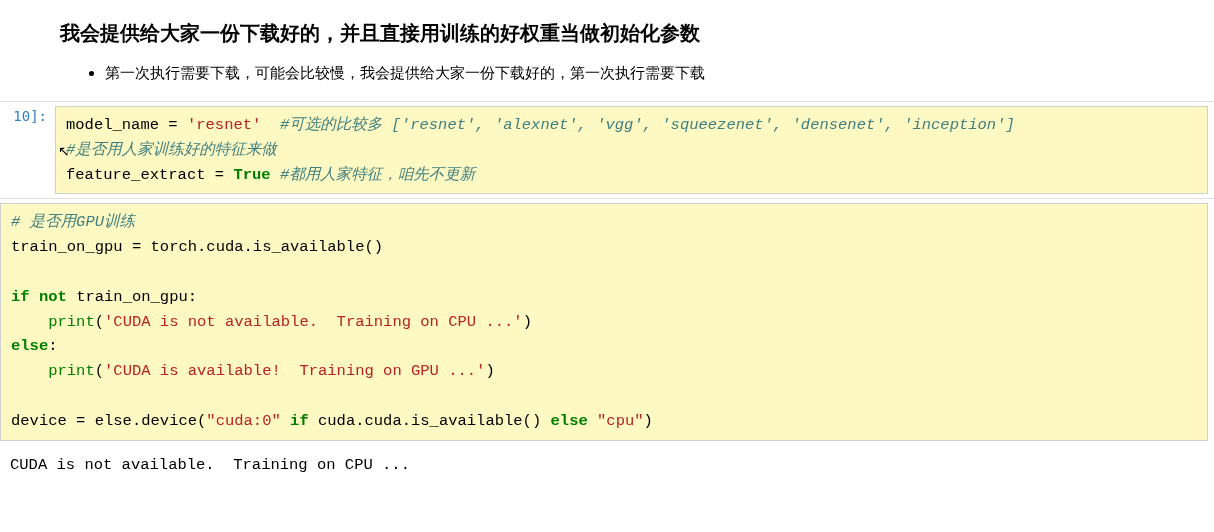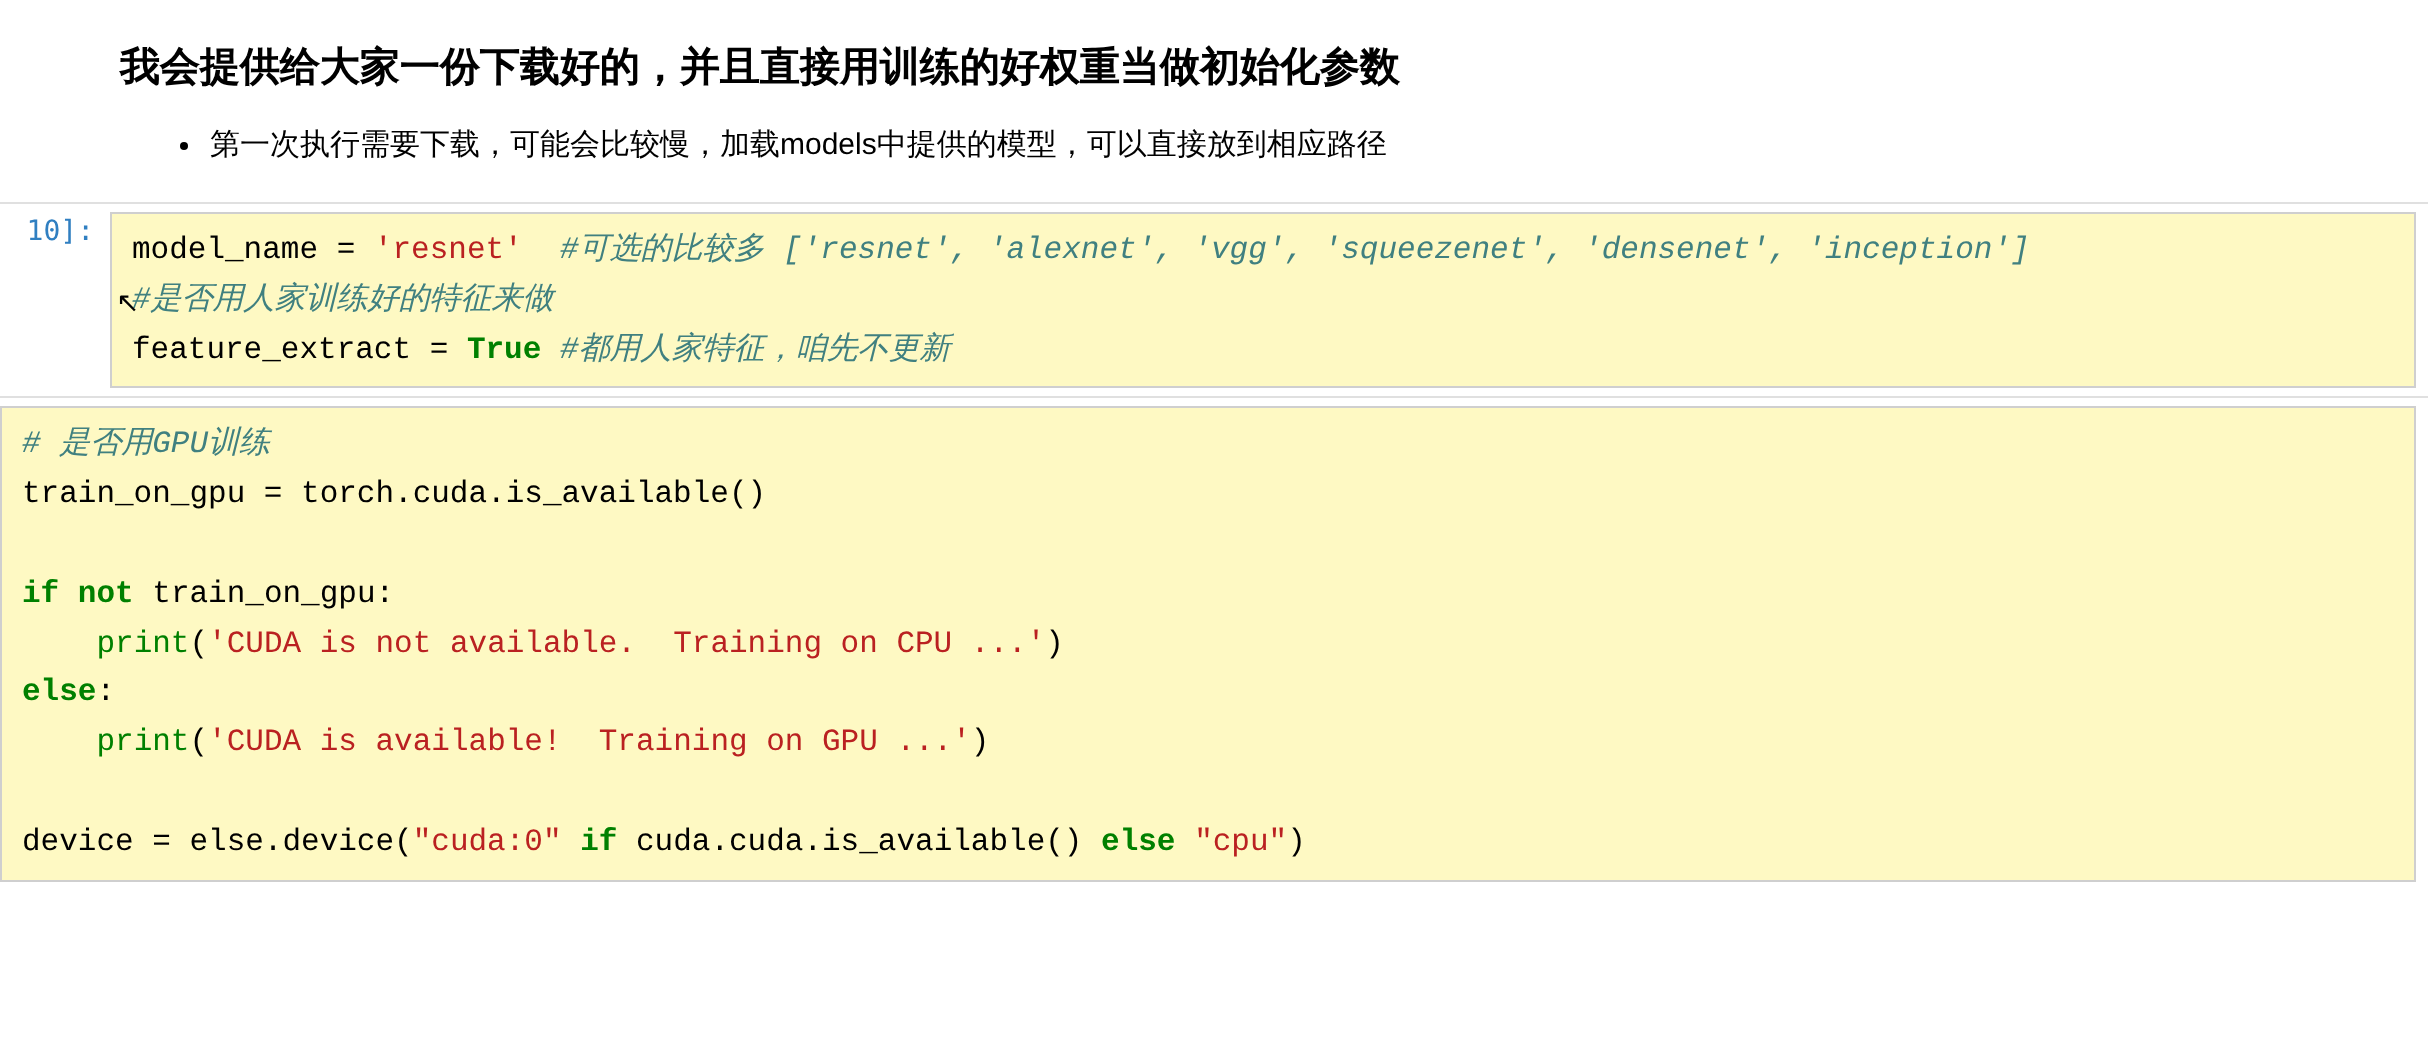--- a/index.html
+++ b/index.html
@@ -86,21 +86,21 @@
       color: #000;
       pointer-events: none;
     }
   </style>
 </head>
 <body>
 
 <div class="header-section">
   <div class="heading">我会提供给大家一份下载好的，并且直接用训练的好权重当做初始化参数</div>
   <ul class="bullet-list">
-    <li class="bullet-item">第一次执行需要下载，可能会比较慢，加载models中提供的模型，可以直接放到相应路径</li>
+    <li class="bullet-item">第一次执行需要下载，可能会比较慢，我会提供给大家一份下载好的，第一次执行需要下载</li>
   </ul>
 </div>
 
 <div class="cell">
   <div class="prompt-col">10]:</div>
   <div class="code-wrap input-block">
 <pre><span class="tk-var">model_name </span><span class="tk-op">= </span><span class="tk-str">'resnet'</span><span>  </span><span class="tk-com">#可选的比较多 ['resnet', 'alexnet', 'vgg', 'squeezenet', 'densenet', 'inception']</span>
 <span class="tk-com">#是否用人家训练好的特征来做</span>
 <span class="tk-var">feature_extract </span><span class="tk-op">= </span><span class="tk-bool">True</span><span> </span><span class="tk-com">#都用人家特征，咱先不更新</span></pre>
   </div>
@@ -112,17 +112,20 @@
 <pre><span class="tk-com"># 是否用GPU训练</span>
 <span>train_on_gpu = torch.cuda.is_available()</span>
 <span></span>
 <span class="tk-kw">if</span><span> </span><span class="tk-kw">not</span><span> </span><span>train_on_gpu:</span>
 <span>    </span><span class="tk-builtin">print</span><span>(</span><span class="tk-str">'CUDA is not available.  Training on CPU ...'</span><span>)</span>
 <span class="tk-kw">else</span><span>:</span>
 <span>    </span><span class="tk-builtin">print</span><span>(</span><span class="tk-str">'CUDA is available!  Training on GPU ...'</span><span>)</span>
 <span></span>
 <span>device = else.device(</span><span class="tk-str">"cuda:0"</span><span> </span><span class="tk-kw">if</span><span> cuda.cuda.is_available() </span><span class="tk-kw">else</span><span> </span><span class="tk-str">"cpu"</span><span>)</span></pre>
     </div>
+    <div class="code-wrap output-block">
+<pre>CUDA is not available.  Training on CPU ...</pre>
+    </div>
   </div>
 </div>
 
 <span class="cursor-arrow">↖</span>
 <span class="watermark">CSDN @嗒饭</span>
 
 </body></html>

